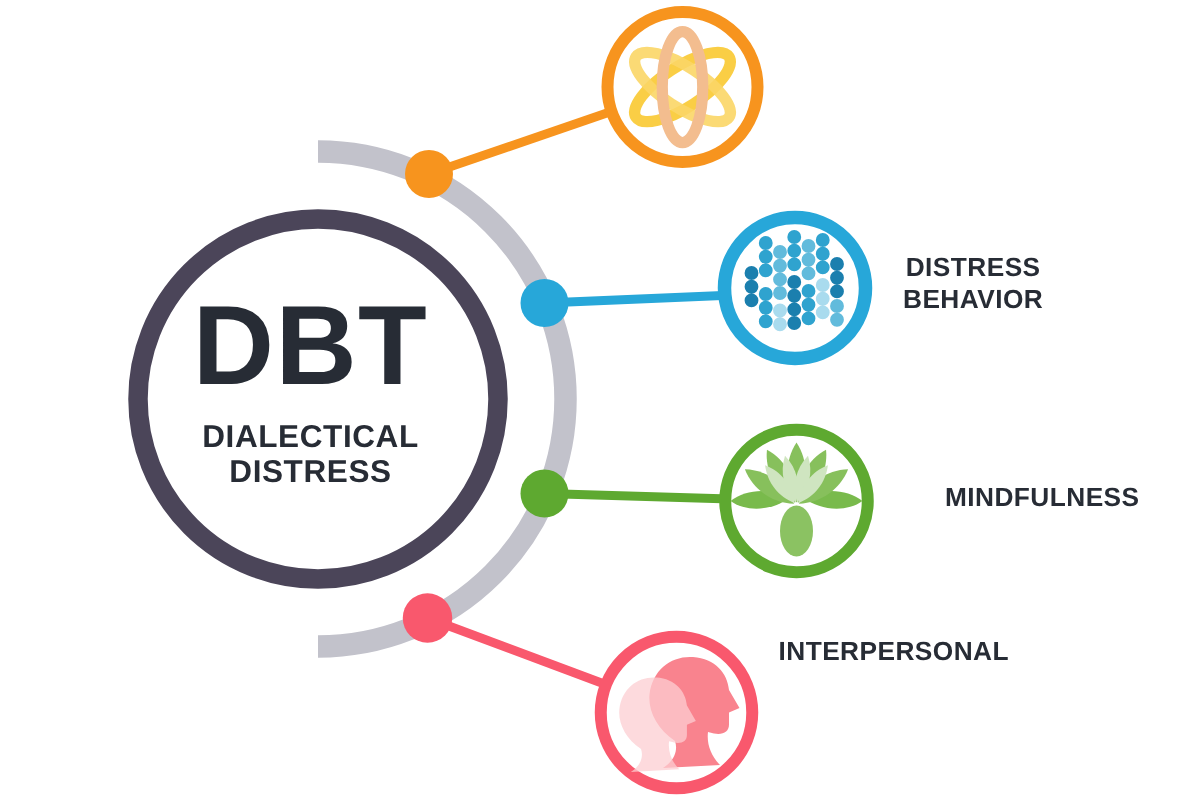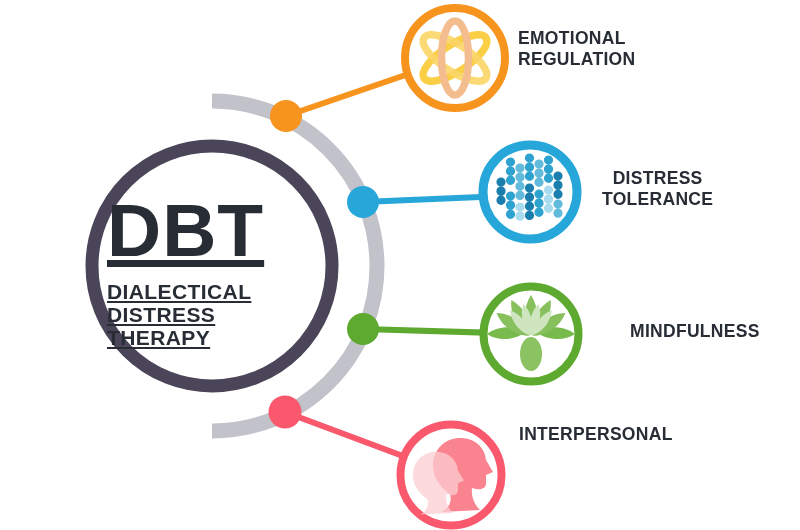--- a/index.html
+++ b/index.html
@@ -5,24 +5,23 @@
   html,body{margin:0;padding:0;background:#ffffff;}
   .stage{
     position:relative;
     width:800px;height:530px;
     overflow:hidden;
     background:#fff;
     font-family:"Liberation Sans","DejaVu Sans",sans-serif;
   }
   svg.canvas{position:absolute;left:0;top:0;}
   .hub-text{
-    position:absolute;left:107px;top:194px;width:240px;
-    text-align:left;color:var(--text-ink,#272c35);
+    position:absolute;left:87px;top:194px;width:240px;
+    text-align:center;color:var(--text-ink,#272c35);
     pointer-events:none;
-    text-decoration:underline;
   }
   .hub-acronym{
     font-size:75px;font-weight:bold;line-height:72px;letter-spacing:1px;
   }
   .hub-subtitle{
     margin-top:14px;font-size:21px;font-weight:bold;line-height:23px;letter-spacing:.4px;
   }
   .spoke-label{
     position:absolute;color:var(--text-ink,#272c35);
     font-size:17.5px;font-weight:bold;line-height:20.5px;letter-spacing:.3px;
@@ -112,32 +111,27 @@
     </g>
 
     <circle cx="212" cy="266" r="120" fill="#ffffff" stroke-width="13" style="stroke:var(--hub-ring,#4b4559);"></circle>
   </svg>
 
   <div class="hub-text">
     <div class="hub-acronym">DBT</div>
     <div class="hub-subtitle">
       <span style="display:block;">DIALECTICAL</span>
       <span style="display:block;">DISTRESS</span>
-      <span style="display:block;">THERAPY</span>
     </div>
   </div>
 
-  <div class="spoke-label label-er">
-    <span>EMOTIONAL</span>
-    <span>REGULATION</span>
-  </div>
 
   <div class="spoke-label label-dt">
     <span>DISTRESS</span>
-    <span>TOLERANCE</span>
+    <span>BEHAVIOR</span>
   </div>
 
   <div class="spoke-label label-mf">
     <span>MINDFULNESS</span>
   </div>
 
   <div class="spoke-label label-ie">
     <span>INTERPERSONAL</span>
   </div>
 

